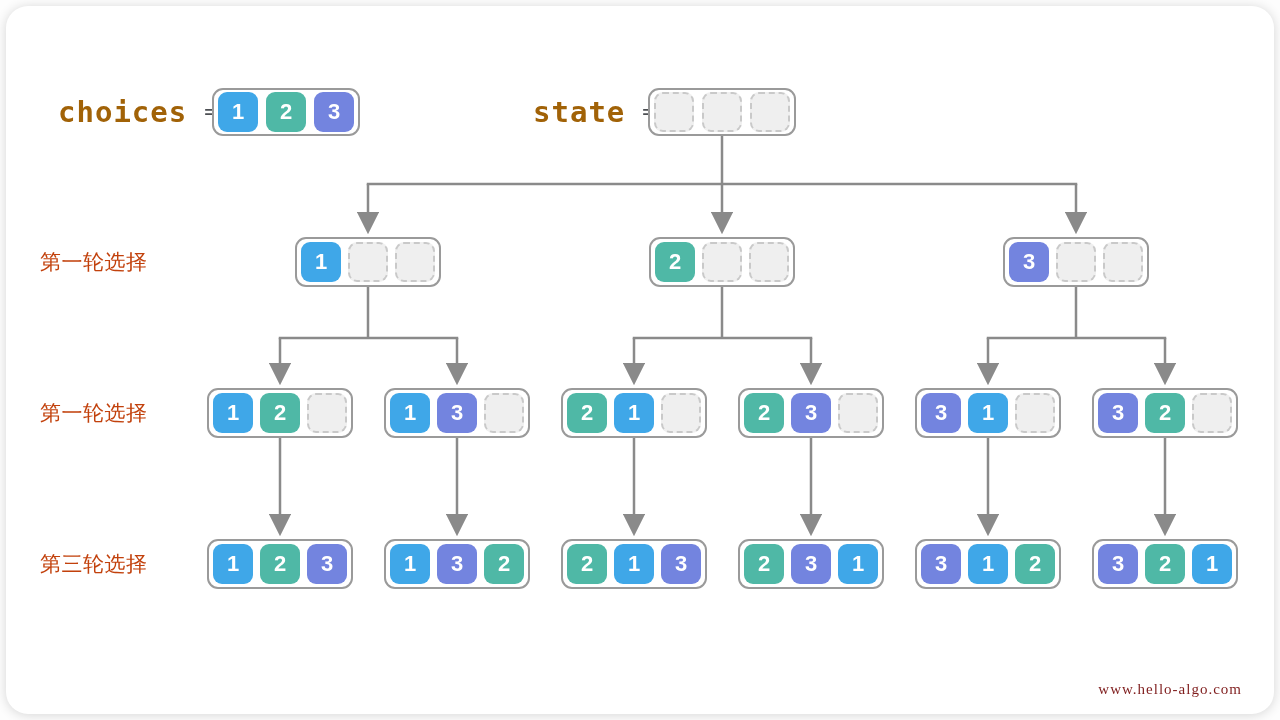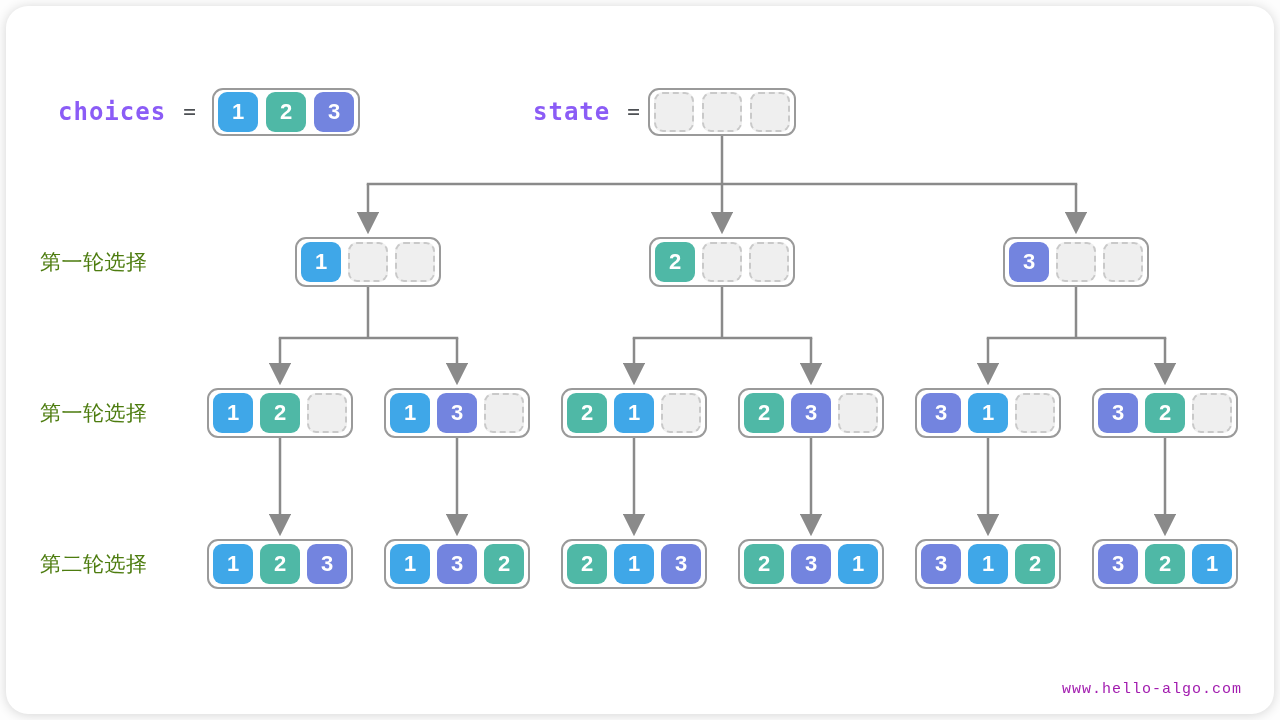--- a/index.html
+++ b/index.html
@@ -33,22 +33,22 @@
   .hdr-group {
     position: absolute;
     top: 88px; height: 48px;
     display: flex;
     align-items: center;
     gap: 17px;
   }
   .mono-label {
     font-family: "DejaVu Sans Mono", "Liberation Mono", monospace;
     font-weight: bold;
-    font-size: 24px;
-    color: #8b5cf6;
+    font-size: 29px;
+    color: #a16207;
     letter-spacing: 1px;
   }
   .equals {
     font-family: "DejaVu Sans Mono", "Liberation Mono", monospace;
     font-weight: normal;
     font-size: 21px;
     color: #4d5054;
   }
 
   .seq {
@@ -81,31 +81,31 @@
   .cell[data-v="3"] { background: var(--c3, #7384df); }
   .cell.empty {
     background: var(--empty-bg, #efefef);
     border: 2px dashed var(--empty-border, #c9c9c9);
   }
 
   .round-label {
     position: absolute;
     left: 40px;
     font-size: 21px;
-    color: #4d7c0f;
+    color: #c2410c;
     line-height: 26px;
     letter-spacing: 0.5px;
     white-space: nowrap;
   }
   .watermark {
     position: absolute;
     right: 38px; bottom: 22px;
-    font-family: Liberation Mono, monospace;
+    font-family: Liberation Serif, serif;
     font-size: 15px;
-    color: #a21caf;
+    color: #7f1d1d;
     letter-spacing: 1px;
   }
 </style>
 </head>
 <body>
 
 <div class="card"></div>
 
 <div class="stage">
 
@@ -158,21 +158,21 @@
     <span class="equals">=</span>
   </div>
   <div class="seq hdr" style="left:648px;top:88px">
     <span class="cell empty"></span>
     <span class="cell empty"></span>
     <span class="cell empty"></span>
   </div>
 
   <div class="round-label" style="top:249px">第一轮选择</div>
   <div class="round-label" style="top:400px">第一轮选择</div>
-  <div class="round-label" style="top:551px">第二轮选择</div>
+  <div class="round-label" style="top:551px">第三轮选择</div>
 
   <div class="seq" style="left:295px;top:237px">
     <span class="cell" data-v="1">1</span>
     <span class="cell empty"></span>
     <span class="cell empty"></span>
   </div>
   <div class="seq" style="left:649px;top:237px">
     <span class="cell" data-v="2">2</span>
     <span class="cell empty"></span>
     <span class="cell empty"></span>

